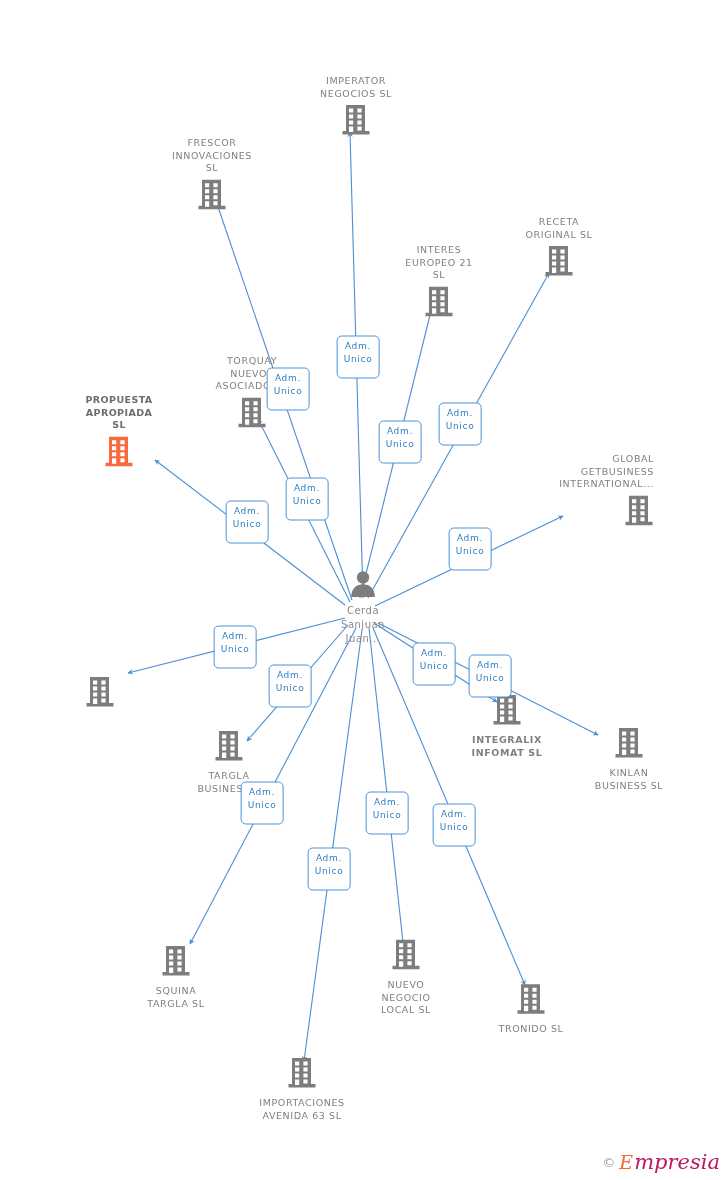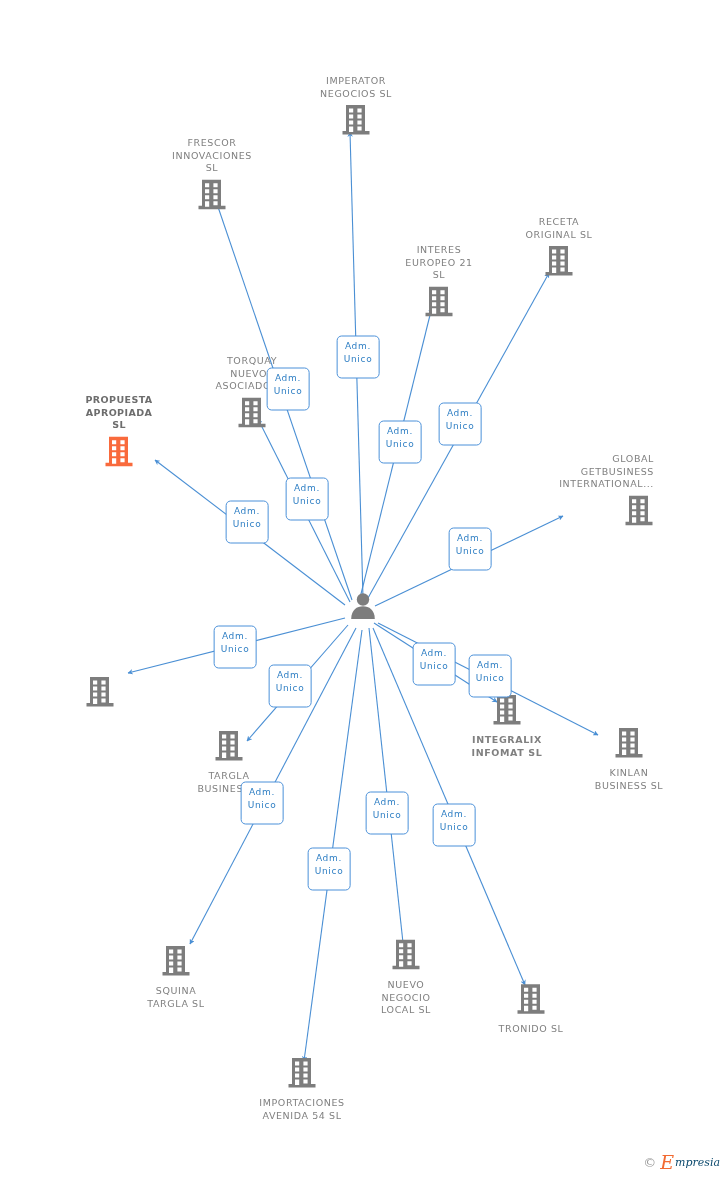--- a/index.html
+++ b/index.html
@@ -53,22 +53,22 @@
     position:absolute;right:8px;bottom:8px;
     display:flex;align-items:center;gap:4px;
     font-size:15px;
   }
   .footer-logo .copy{color:#9a9a9a;font-size:13px;}
   .footer-logo .brandE{
     color:#f26a32;font-family:"DejaVu Serif", serif;font-style:italic;
     font-size:19px;line-height:19px;
   }
   .footer-logo .brandRest{
-    color:#0c4a6e;font-family:"DejaVu Serif", serif;font-style:italic;
-    font-size:11px;line-height:17px;margin-left:-3px;text-align:center;
+    color:#be185d;font-family:"DejaVu Serif", serif;font-style:italic;
+    font-size:21px;line-height:17px;margin-left:-3px;text-align:center;
   }
 </style>
 </head>
 <body>
 
 <div id="graph">
   <svg class="edges" viewBox="0 0 728 1180">
     <defs>
       <marker id="arrow" viewBox="0 0 10 10" refX="9" refY="5" markerWidth="5" markerHeight="5" orient="auto-start-reverse">
         <path d="M 0 0 L 10 5 L 0 10 L 3 5 z" fill="#4a8fd4"></path>
@@ -327,26 +327,28 @@
             <rect x="8" y="5.5" width="4.2" height="4" fill="#fff"></rect>
             <rect x="16.4" y="5.5" width="4.2" height="4" fill="#fff"></rect>
             <rect x="8" y="11.5" width="4.2" height="4" fill="#fff"></rect>
             <rect x="16.4" y="11.5" width="4.2" height="4" fill="#fff"></rect>
             <rect x="8" y="17.5" width="4.2" height="4" fill="#fff"></rect>
             <rect x="16.4" y="17.5" width="4.2" height="4" fill="#fff"></rect>
             <rect x="8" y="23.5" width="4.2" height="5.5" fill="#fff"></rect>
             <rect x="16.4" y="23.5" width="4.2" height="4" fill="#fff"></rect>
           </svg></span>
         <span class="label">IMPORTACIONES
-AVENIDA 54  SL</span>
+AVENIDA 63  SL</span>
       </div>
       <div class="person" style="left: 363px; top: 600px;"><span><svg width="30" height="28" viewBox="0 0 30 28">
             <circle cx="15" cy="7.5" r="6.2" fill="#7d7d7d"></circle>
             <path d="M3.2 27 C3.2 17.8 9 14.2 15 14.2 C21 14.2 26.8 17.8 26.8 27 Z" fill="#7d7d7d"></path>
-          </svg></span></div>
+          </svg></span><span class="label">Cerda
+Sanjuan
+Juan...</span></div>
     </div>
   <div id="badge-layer">
       <div class="badge" style="left: 358px; top: 349px;">Adm.
 Unico</div>
       <div class="badge" style="left: 400px; top: 434px;">Adm.
 Unico</div>
       <div class="badge" style="left: 460px; top: 416px;">Adm.
 Unico</div>
       <div class="badge" style="left: 288px; top: 381px;">Adm.
 Unico</div>

